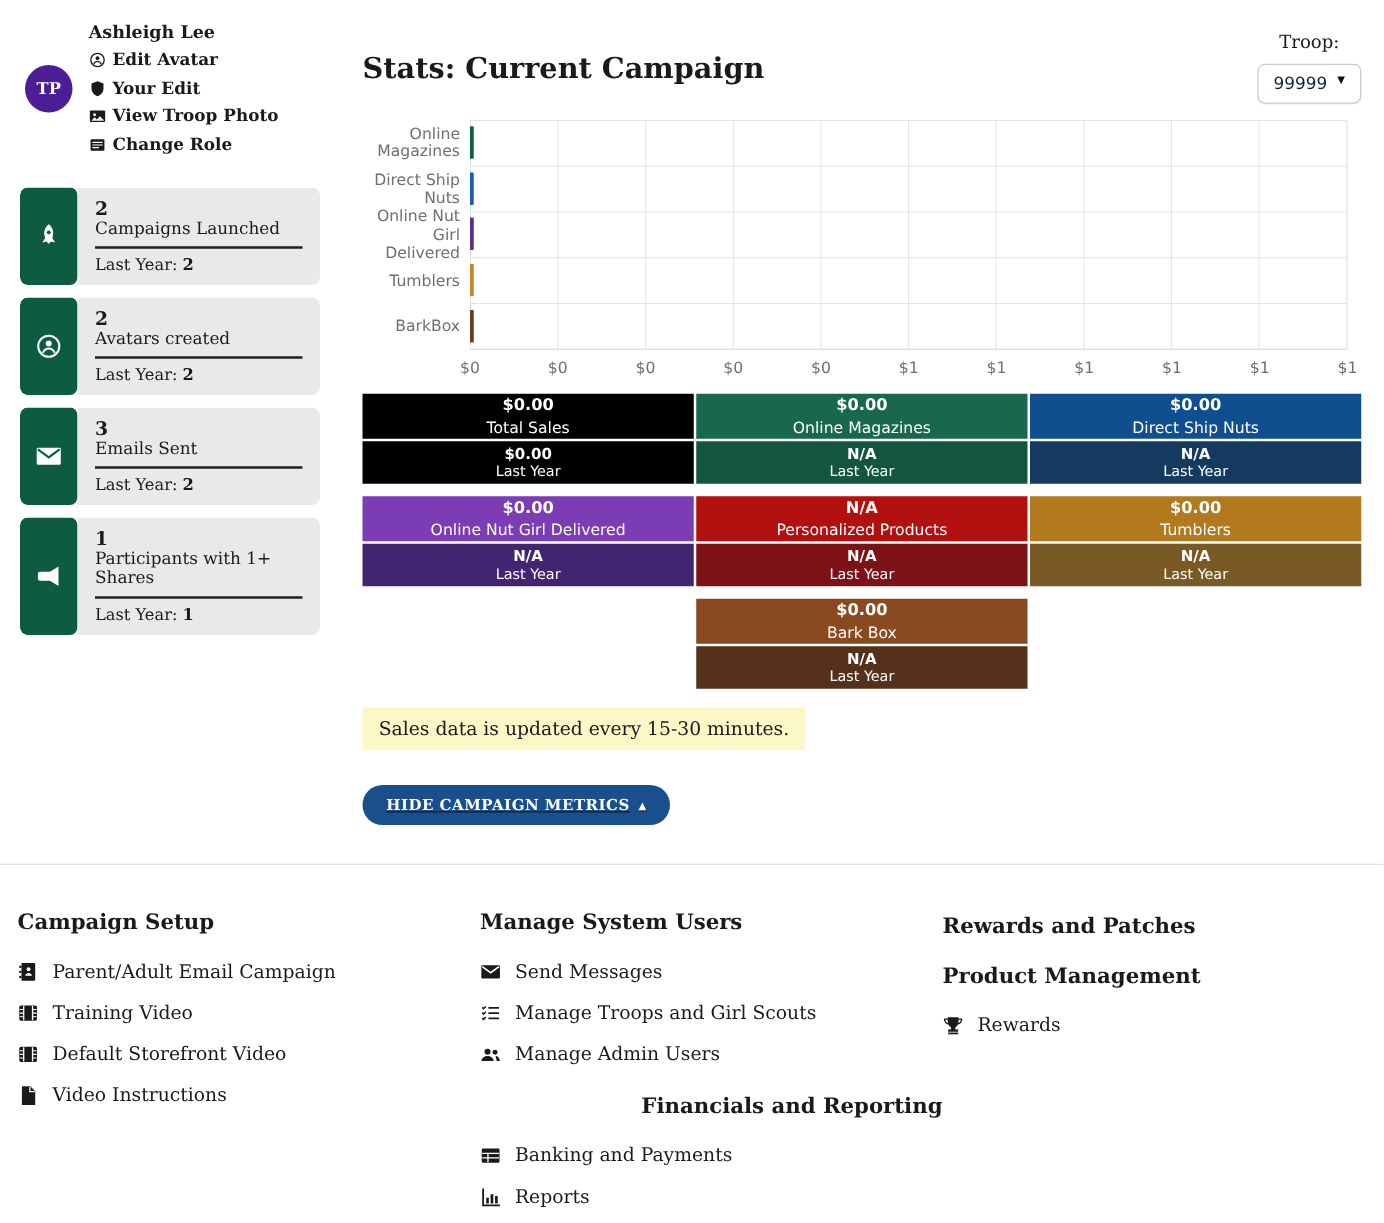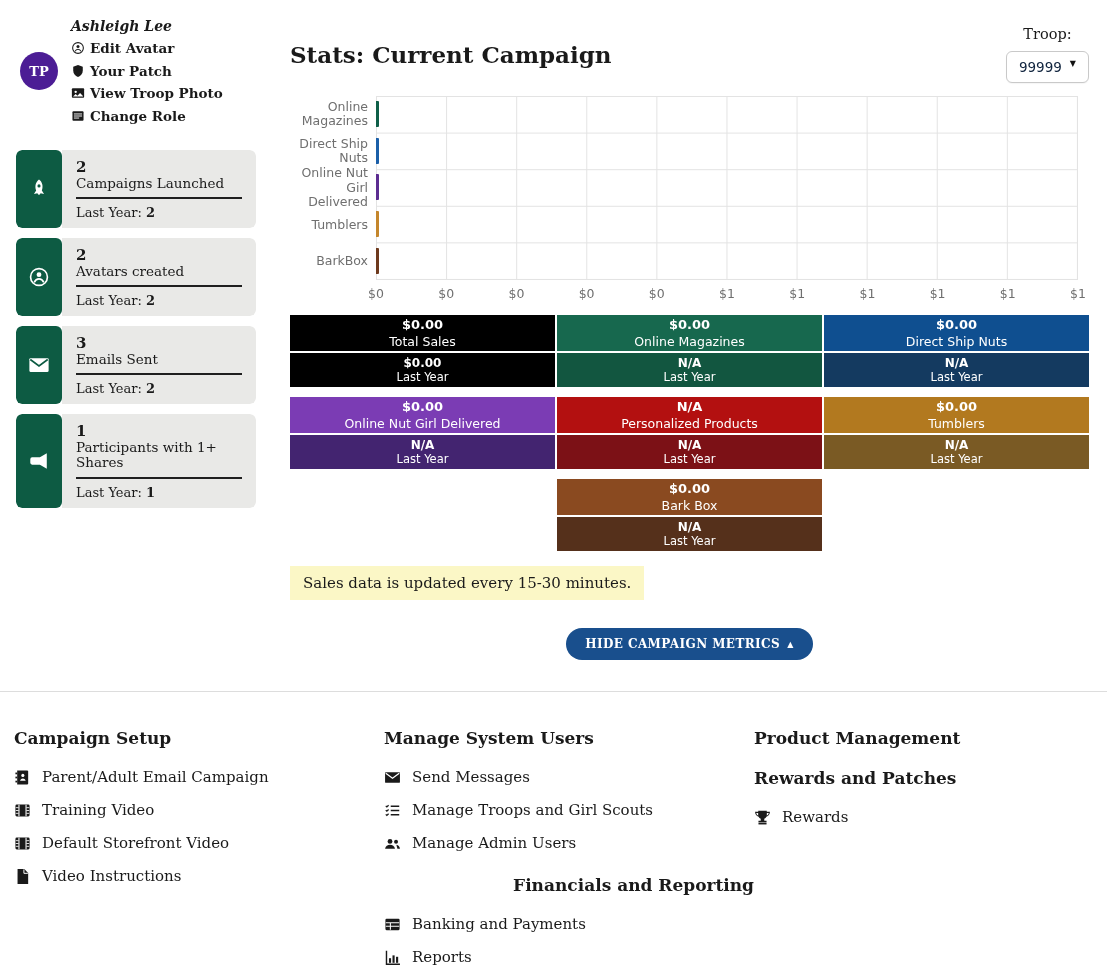--- a/index.html
+++ b/index.html
@@ -13,21 +13,21 @@
   
   .sidebar { width:274px; flex:0 0 274px; padding:18px 0 0 0; }
   .profile { display:flex; margin:0 0 20px 20px; }
   .avatar {
     width:38px; height:38px; border-radius:50%; background:#4c1d95;
     color:#fff; font-weight:bold; font-size:13px;
     display:flex; align-items:center; justify-content:center;
     margin-top:34px; flex:0 0 38px;
   }
   .profile-text { margin-left:13px; }
-  .profile-name { font-weight:bold; font-size:14px; margin-bottom:6px;font-style:italic; }
+  .profile-name { font-weight:bold; font-size:14px; margin-bottom:6px; }
   .profile-row { display:flex; align-items:center; gap:5px; font-weight:bold; font-size:13.5px; margin-bottom:6.5px; cursor:pointer; --cut:#ffffff; }
   .profile-row .ic { width:14px; height:14px; }
   .stat-card { display:flex; margin:0 0 10px 16px; width:240px; border-radius:6px; overflow:hidden; min-height:75px; }
   .card-icon { width:46px; background:#0d5b43; display:flex; align-items:center; justify-content:center; flex:0 0 46px; border-radius:6px; --cut:#0d5b43; color:#fff; }
   .card-icon .ic { width:22px; height:22px; }
   .card-body { flex:1; background:#e9e9e7; padding:9px 14px 8px; border-radius:0 6px 6px 0; }
   .card-top { border-bottom:2px solid #1f1f1f; padding-bottom:6px; margin-bottom:6px; }
   .card-value { font-weight:bold; font-size:15px; line-height:1.1; }
   .card-label { font-size:13.5px; line-height:1.15; }
   .card-lastyear { font-size:13px; }
@@ -65,21 +65,21 @@
   .tiles { display:grid; grid-template-columns:repeat(3,1fr); column-gap:2px; row-gap:10px; margin-top:13px; font-family:"DejaVu Sans","Liberation Sans",sans-serif; }
   .tile-top, .tile-bottom { color:#fff; text-align:center; display:flex; flex-direction:column; justify-content:center; }
   .tile-top { height:36px; }
   .tile-bottom { height:34px; margin-top:2px; }
   .tile-value { font-weight:bold; font-size:13px; line-height:1.25; }
   .tile-label { font-size:12.5px; line-height:1.2; }
   .tile-bottom .tile-value { font-size:12px; }
   .tile-bottom .tile-label { font-size:11.5px; }
   .tile-col2 { grid-column:2; }
   .note { display:inline-block; background:#fbf7c6; padding:8px 13px; font-size:15px; margin-top:15px; }
-  .btn-row { display:flex; justify-content:center; margin-top:28px; }
+  .btn-row { display:flex; justify-content:flex-start; margin-top:28px;text-decoration:underline; }
   .metrics-btn {
     background:#194f8d; color:#fff; border:none; border-radius:16px;
     padding:9px 19px; font-family:"DejaVu Serif","Liberation Serif",serif;
     font-weight:bold; font-size:12px; letter-spacing:.4px; cursor:pointer;
     display:flex; align-items:center; gap:7px;
   }
   .metrics-btn .caret { color:#fff; }
   
   footer { margin-top:31px; border-top:1px solid #ddd; padding:36px 14px 40px; display:grid; grid-template-columns:370px 370px 1fr; --cut:#ffffff; }
   .fheading { font-weight:bold; font-size:17px; margin-bottom:20px; }
@@ -184,21 +184,21 @@
         <div class="profile-row">
           <svg class="ic">
               <use href="#i-person-circle"></use>
             </svg>
           <span>Edit Avatar</span>
         </div>
         <div class="profile-row">
           <svg class="ic">
               <use href="#i-shield"></use>
             </svg>
-          <span>Your Patch</span>
+          <span>Your Edit</span>
         </div>
         <div class="profile-row">
           <svg class="ic">
               <use href="#i-photo"></use>
             </svg>
           <span>View Troop Photo</span>
         </div>
         <div class="profile-row">
           <svg class="ic">
               <use href="#i-list"></use>
@@ -479,22 +479,22 @@
     </div>
     <div class="flink">
       <svg class="ic">
           <use href="#i-folder"></use>
         </svg>
       <span>Troop Summary/Amount Due Report</span>
     </div>
   </div>
 
   <div class="fcol">
+    <div class="fheading" style="margin-top:3px">Rewards and Patches</div>
     <div class="fheading">Product Management</div>
-    <div class="fheading" style="margin-top:3px">Rewards and Patches</div>
     <div class="flink">
       <svg class="ic">
           <use href="#i-trophy"></use>
         </svg>
       <span>Rewards</span>
     </div>
   </div>
 </footer>
 
 </body></html>

